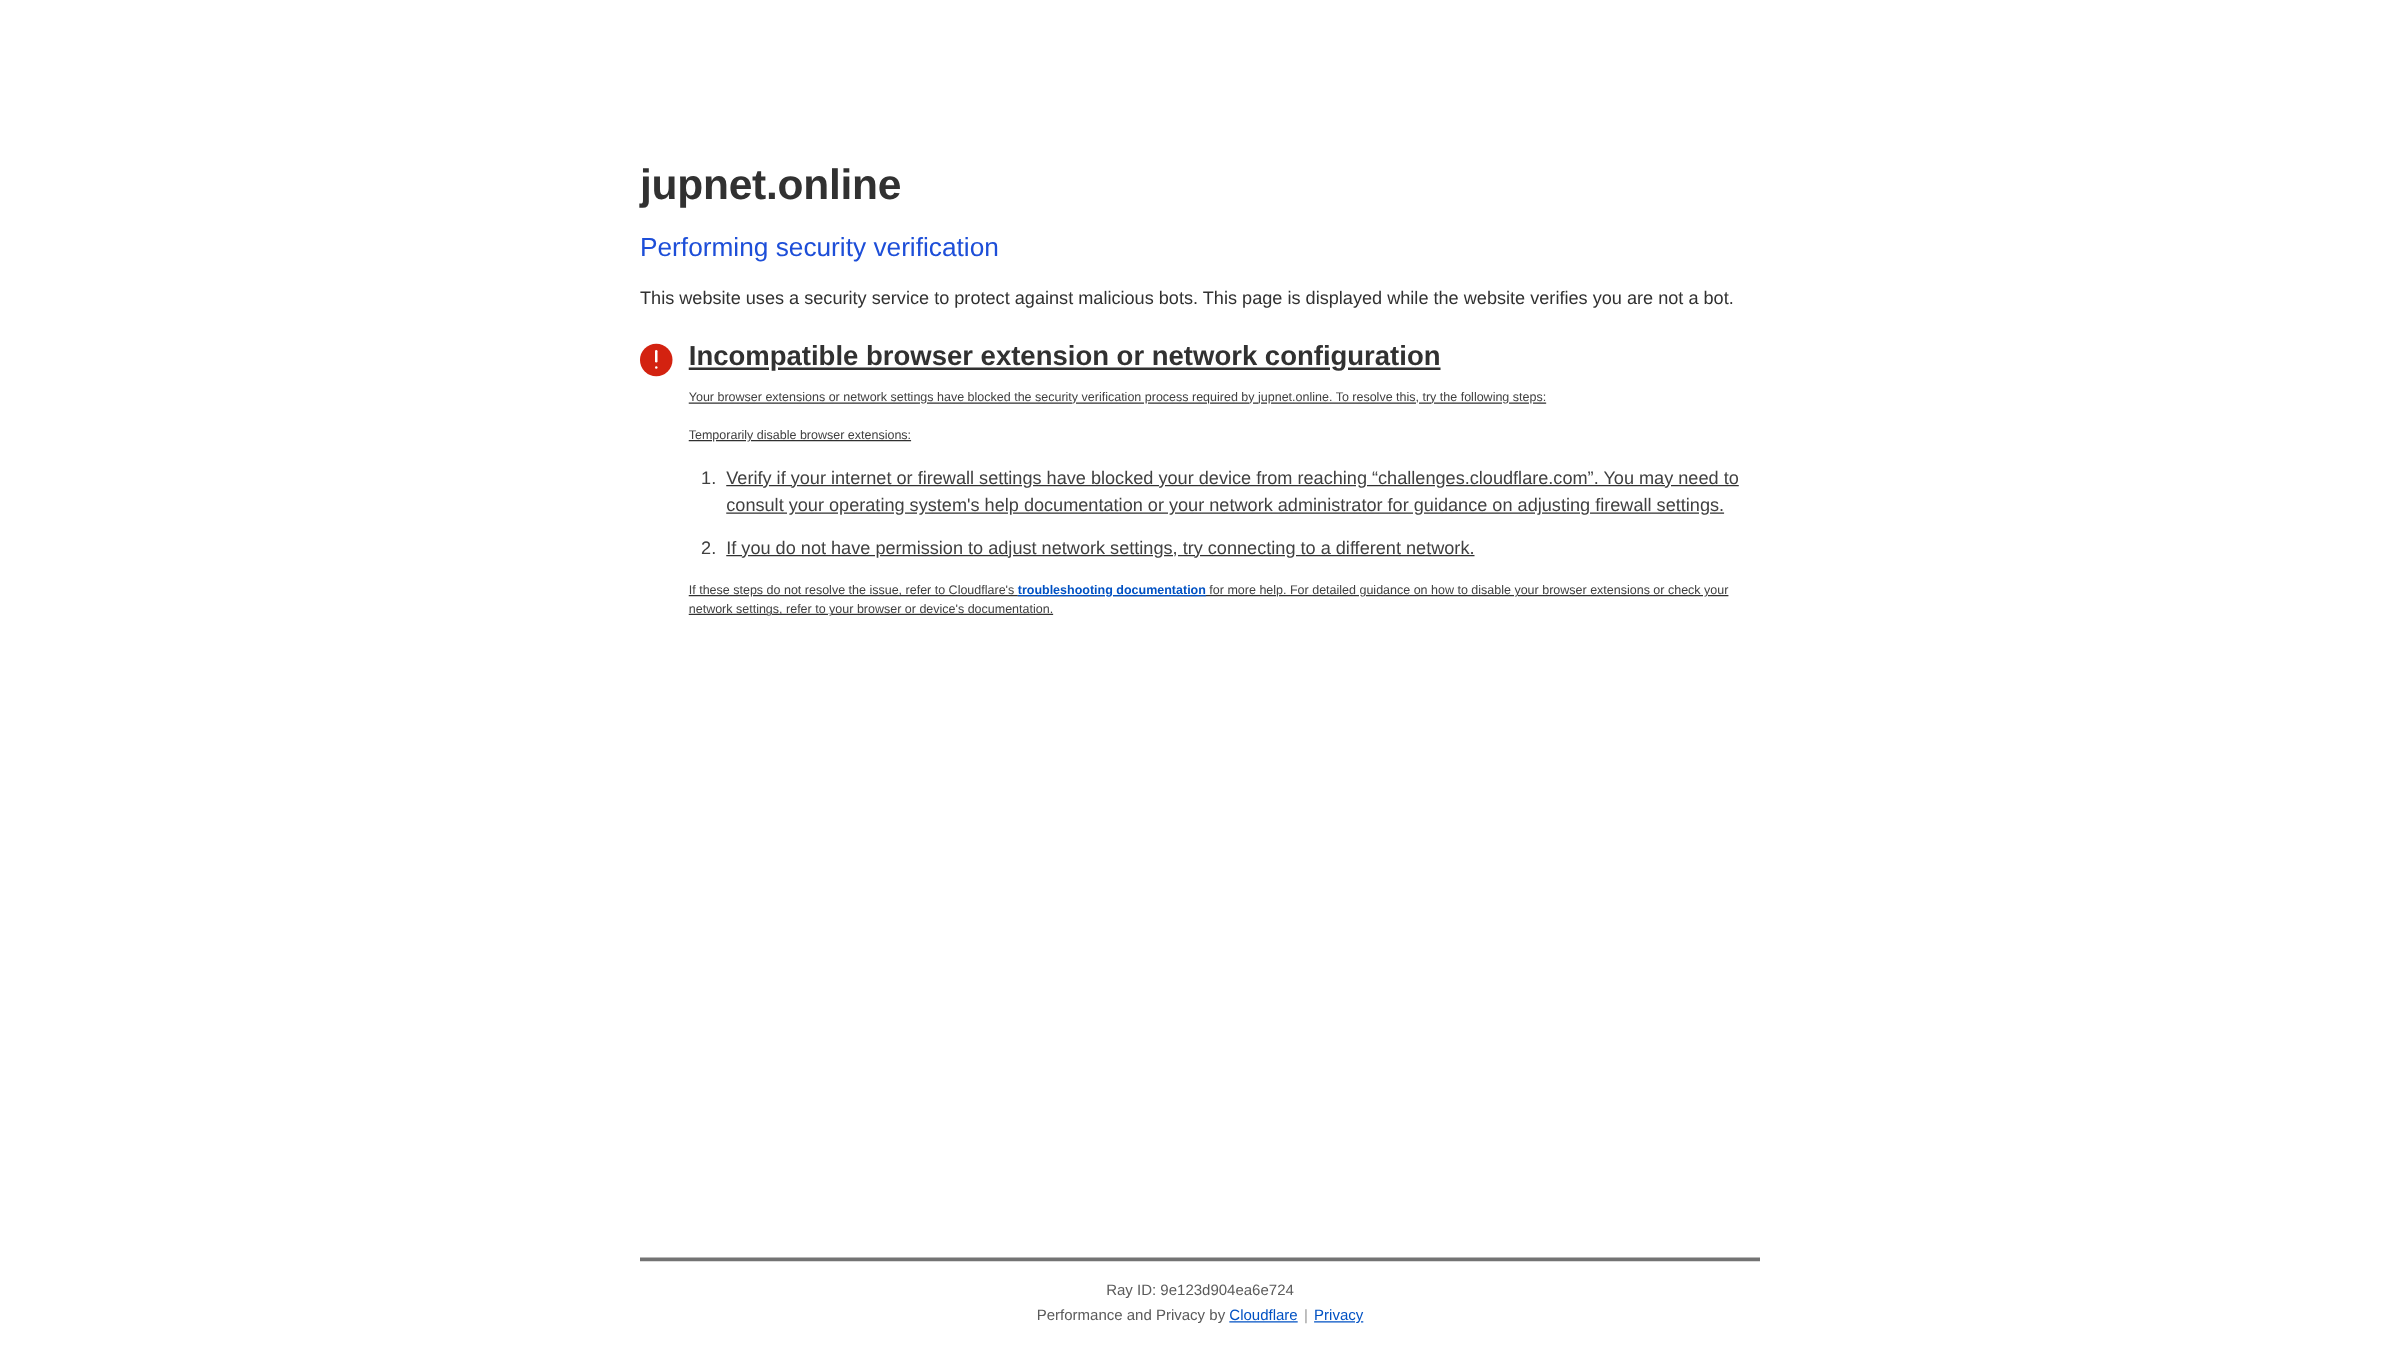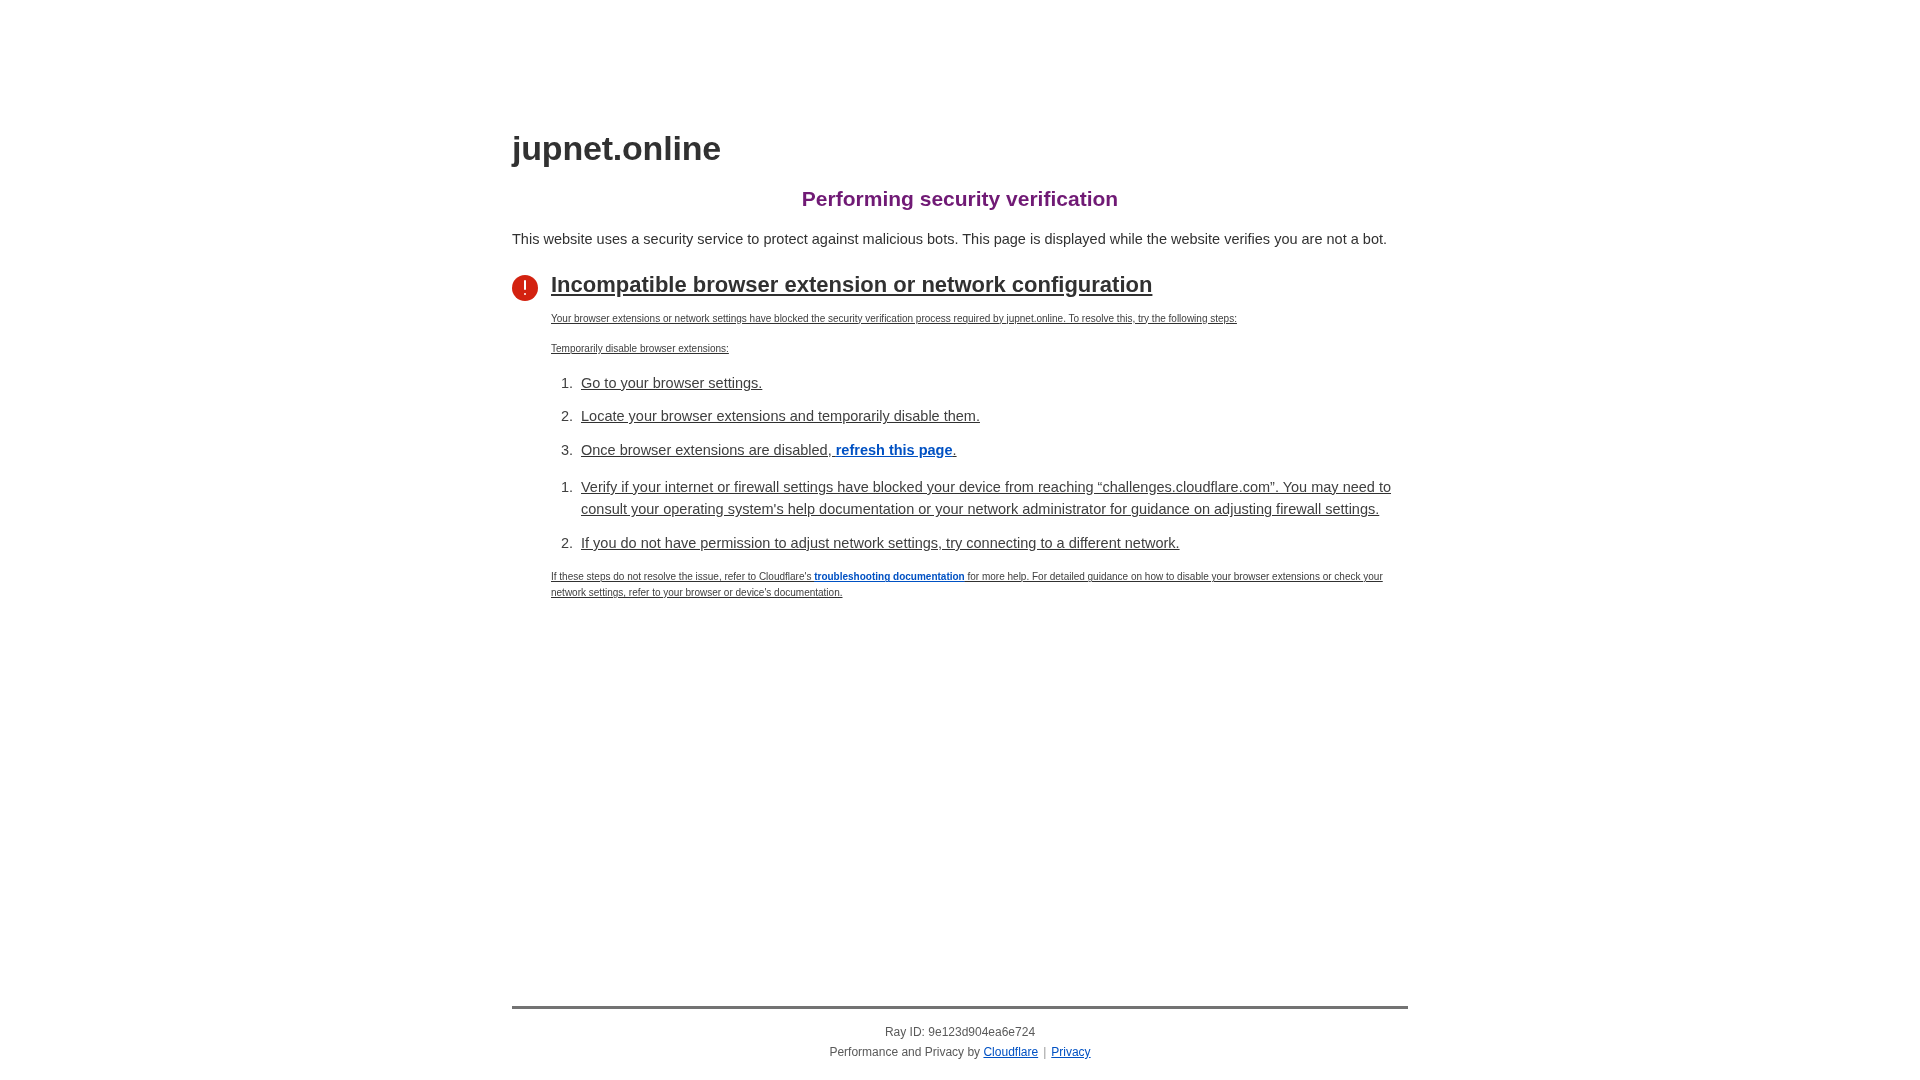--- a/index.html
+++ b/index.html
@@ -30,25 +30,24 @@
     font-size: 34px;
     font-weight: bold;
     color: #313131;
     margin: 0;
     padding-top: 128px;
     line-height: 1.2;
     letter-spacing: -0.2px;
   }
   .sub-title {
     font-size: 21px;
-    font-weight: bold;
-    color: #701a75;
+    font-weight: normal;
+    color: #1d4ed8;
     margin: 16px 0 0 0;
     line-height: 1.3;
-    text-align: center;
   }
   .intro {
     font-size: 14.5px;
     color: #313131;
     margin: 16px 0 0 0;
     line-height: 1.55;
     max-width: 892px;
   }
   .error-block {
     margin-top: 20px;
@@ -177,25 +176,20 @@
         <span class="error-icon"></span>
         <h3 class="error-title">Incompatible browser extension or network configuration</h3>
       </div>
 
       <div class="error-body">
 
         <p>Your browser extensions or network settings have blocked the security verification process required by jupnet.online. To resolve this, try the following steps:</p>
 
         <p>Temporarily disable browser extensions:</p>
 
-        <ol>
-          <li><span>Go to your browser settings.</span></li>
-          <li><span>Locate your browser extensions and temporarily disable them.</span></li>
-          <li><span>Once browser extensions are disabled, </span><a class="link" href="#">refresh this page</a><span>.</span></li>
-        </ol>
 
 
         <ol>
           <li><span>Verify if your internet or firewall settings have blocked your device from reaching “challenges.cloudflare.com”. You may need to consult your operating system's help documentation or your network administrator for guidance on adjusting firewall settings.</span></li>
           <li><span>If you do not have permission to adjust network settings, try connecting to a different network.</span></li>
         </ol>
 
         <p><span>If these steps do not resolve the issue, refer to Cloudflare's </span><a class="link" href="#">troubleshooting documentation</a><span> for more help. For detailed guidance on how to disable your browser extensions or check your network settings, refer to your browser or device's documentation.</span></p>
 
       </div>

